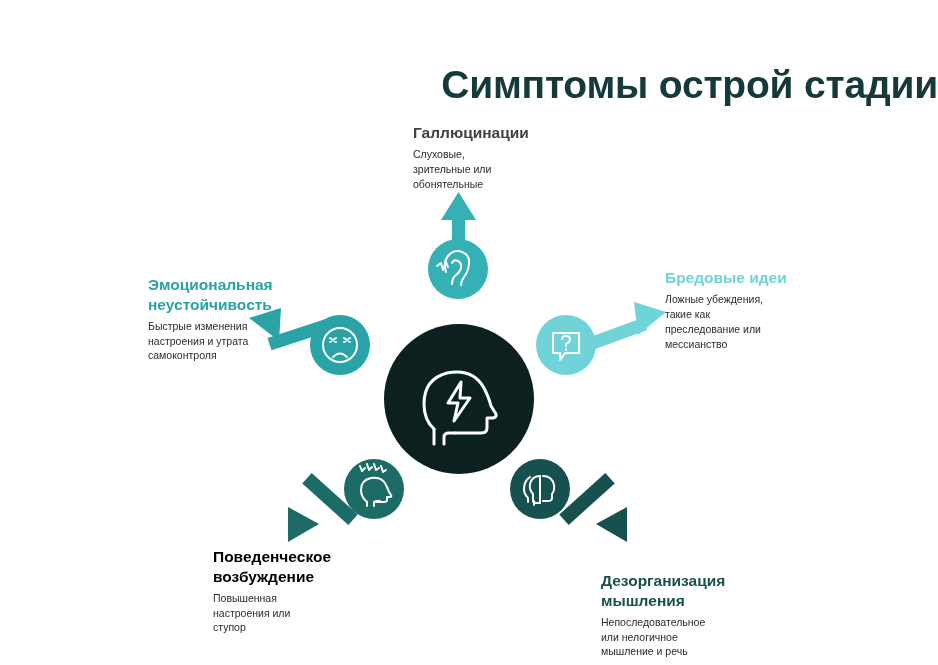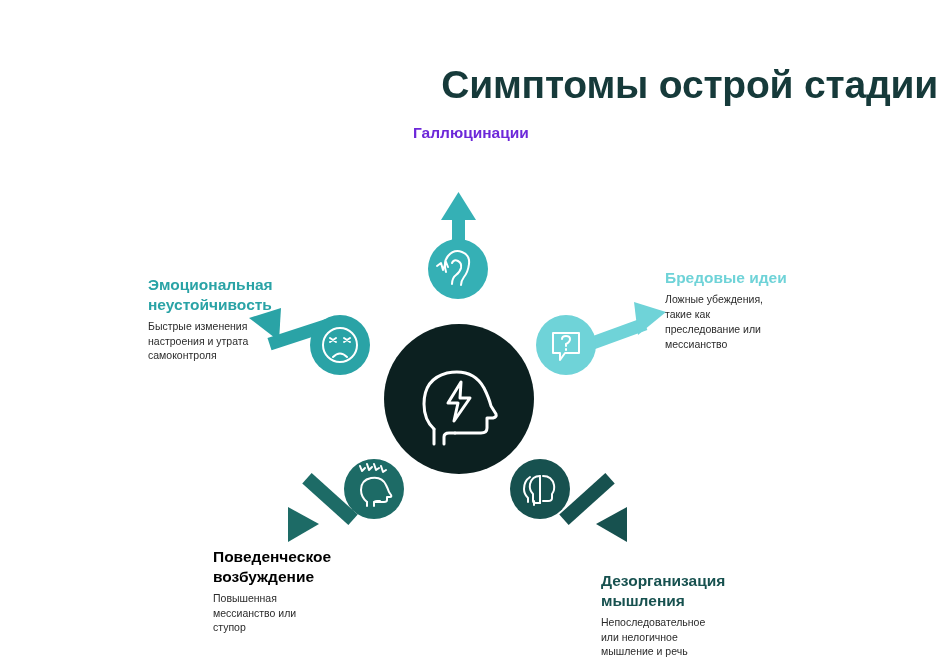--- a/index.html
+++ b/index.html
@@ -45,21 +45,21 @@
     font-weight: bold;
     line-height: 1.28;
     margin: 0 0 4px 0;
   }
   .node-desc {
     font-size: 10.5px;
     line-height: 1.42;
     color: #2b2b2b;
     margin: 0;
   }
-  .h-hallucinations { color: #6d28d9; }
+  .h-hallucinations { color: #404040; }
   .h-emotional { color: #2aa3a6; }
   .h-delusions { color: #6fd3d8; }
   .h-behavioral { color: #000000; }
   .h-disorganized { color: #17514f; margin-top: 24px; }
 
   .t-hallucinations { left: 413px; top: 123px; width: 170px; }
   .t-emotional { left: 148px; top: 275px; width: 150px; }
   .t-delusions { left: 665px; top: 268px; width: 165px; }
   .t-behavioral { left: 213px; top: 547px; width: 175px; }
   .t-disorganized { left: 601px; top: 547px; width: 180px; }
@@ -150,20 +150,23 @@
         <path d="M534 501 L534 505 M530 477 Q524 481 524 489 Q524 494 528 498 L528 502"></path>
         <path d="M540 476 Q532 476 530 484 Q529 490 533 494 L533 501 Q533 503 536 503 L540 503"></path>
         <path d="M543 476 Q552 476 554 485 Q555 490 552 494 L552 498 Q552 501 548 501 L543 501"></path>
         <path d="M540 476 L540 503"></path>
       </g>
     </g>
   </svg>
 
   <div class="node-text t-hallucinations">
     <div class="node-heading h-hallucinations" style="white-space:pre-line">Галлюцинации</div>
+    <div class="node-desc" style="white-space:pre-line">Слуховые,
+зрительные или
+обонятельные</div>
   </div>
 
   <div class="node-text t-delusions">
     <div class="node-heading h-delusions" style="white-space:pre-line">Бредовые идеи</div>
     <div class="node-desc" style="white-space:pre-line">Ложные убеждения,
 такие как
 преследование или
 мессианство</div>
   </div>
 
@@ -172,21 +175,21 @@
 неустойчивость</div>
     <div class="node-desc" style="white-space:pre-line">Быстрые изменения
 настроения и утрата
 самоконтроля</div>
   </div>
 
   <div class="node-text t-behavioral">
     <div class="node-heading h-behavioral" style="white-space:pre-line">Поведенческое
 возбуждение</div>
     <div class="node-desc" style="white-space:pre-line">Повышенная
-мессианство или
+настроения или
 ступор</div>
   </div>
 
   <div class="node-text t-disorganized">
     <div class="node-heading h-disorganized" style="white-space:pre-line">Дезорганизация
 мышления</div>
     <div class="node-desc" style="white-space:pre-line">Непоследовательное
 или нелогичное
 мышление и речь</div>
   </div>

